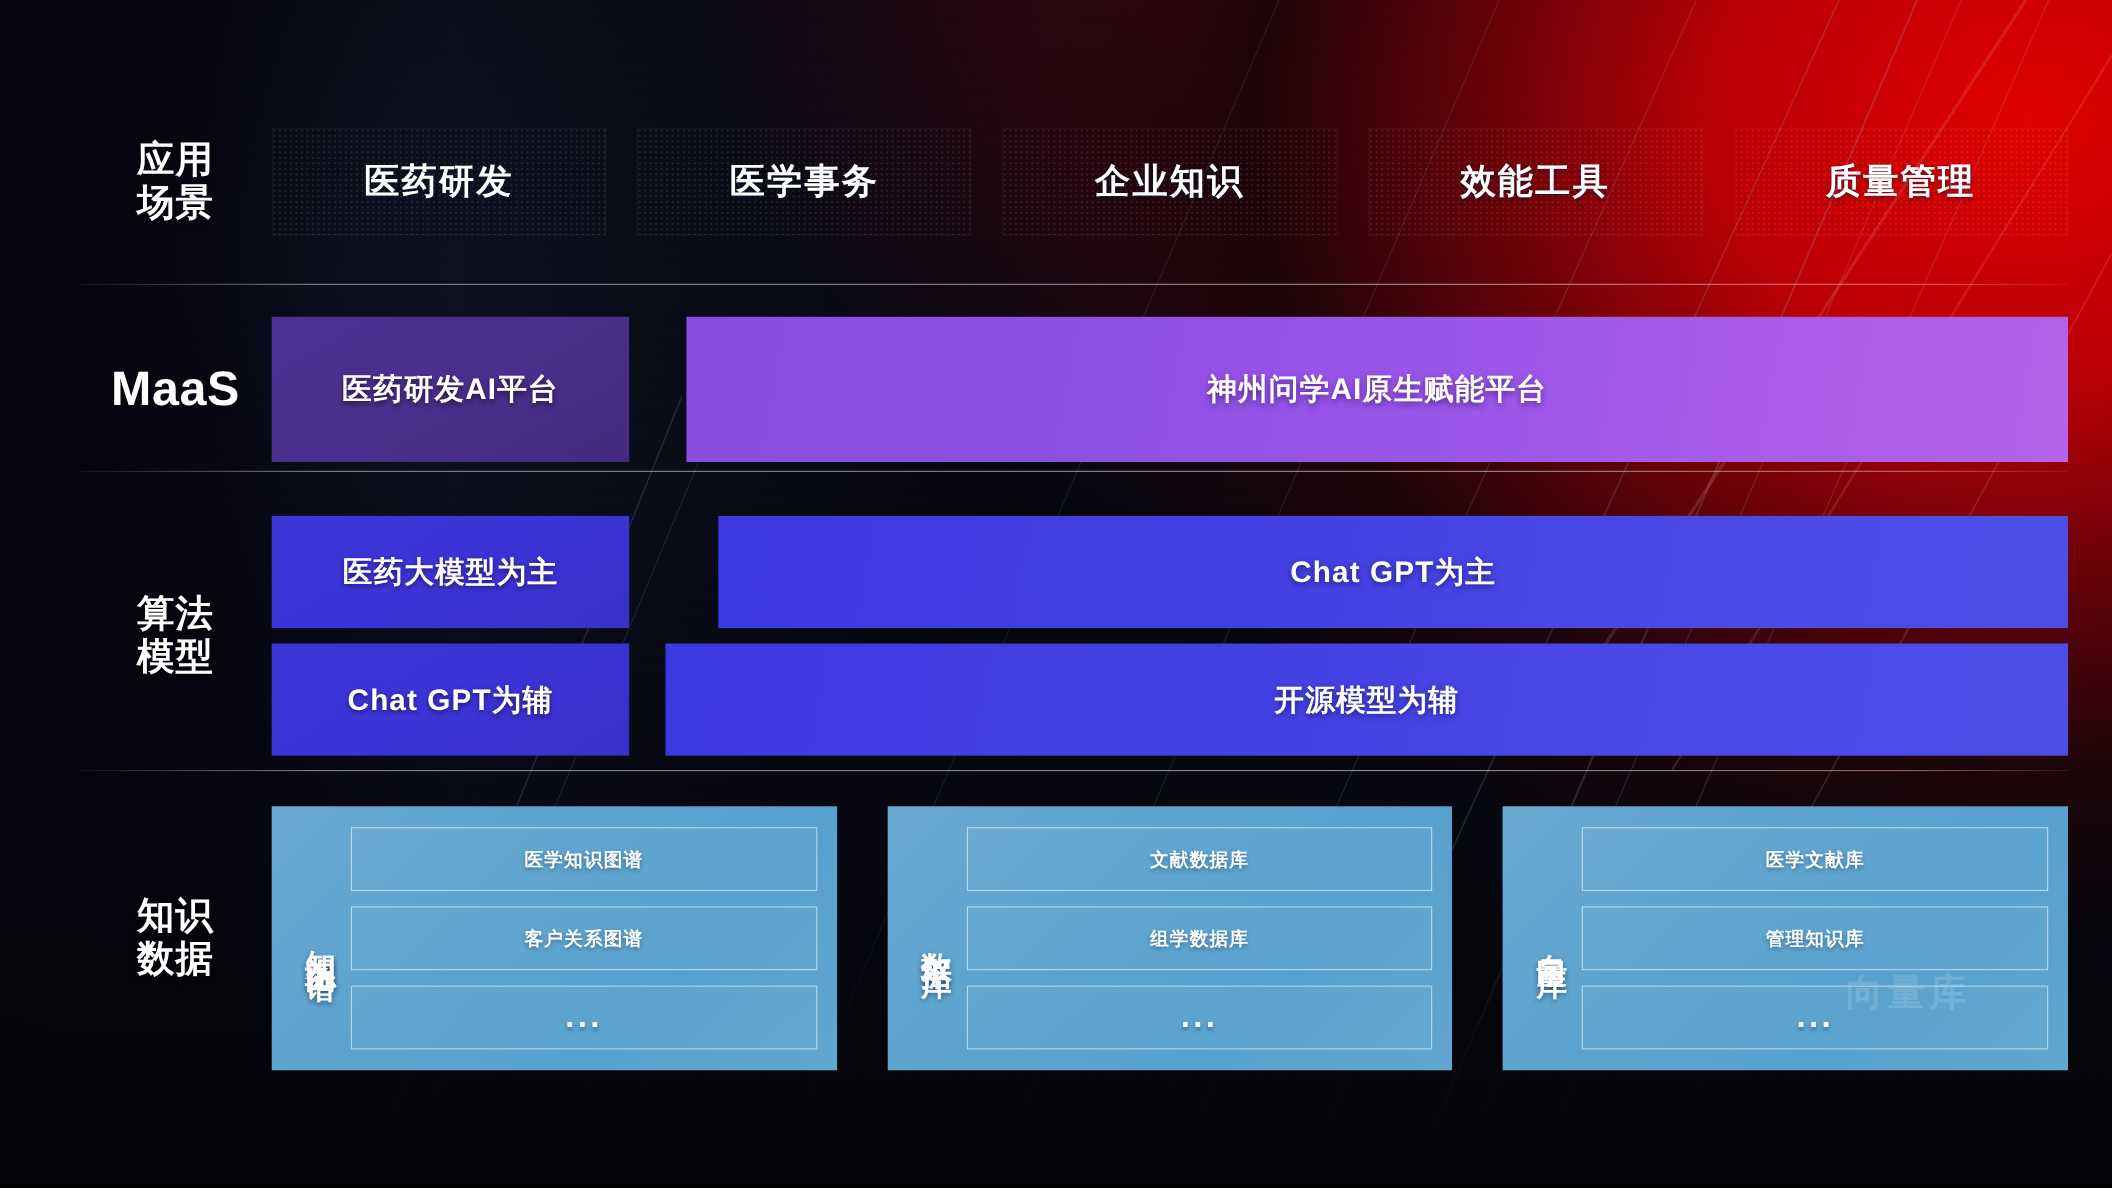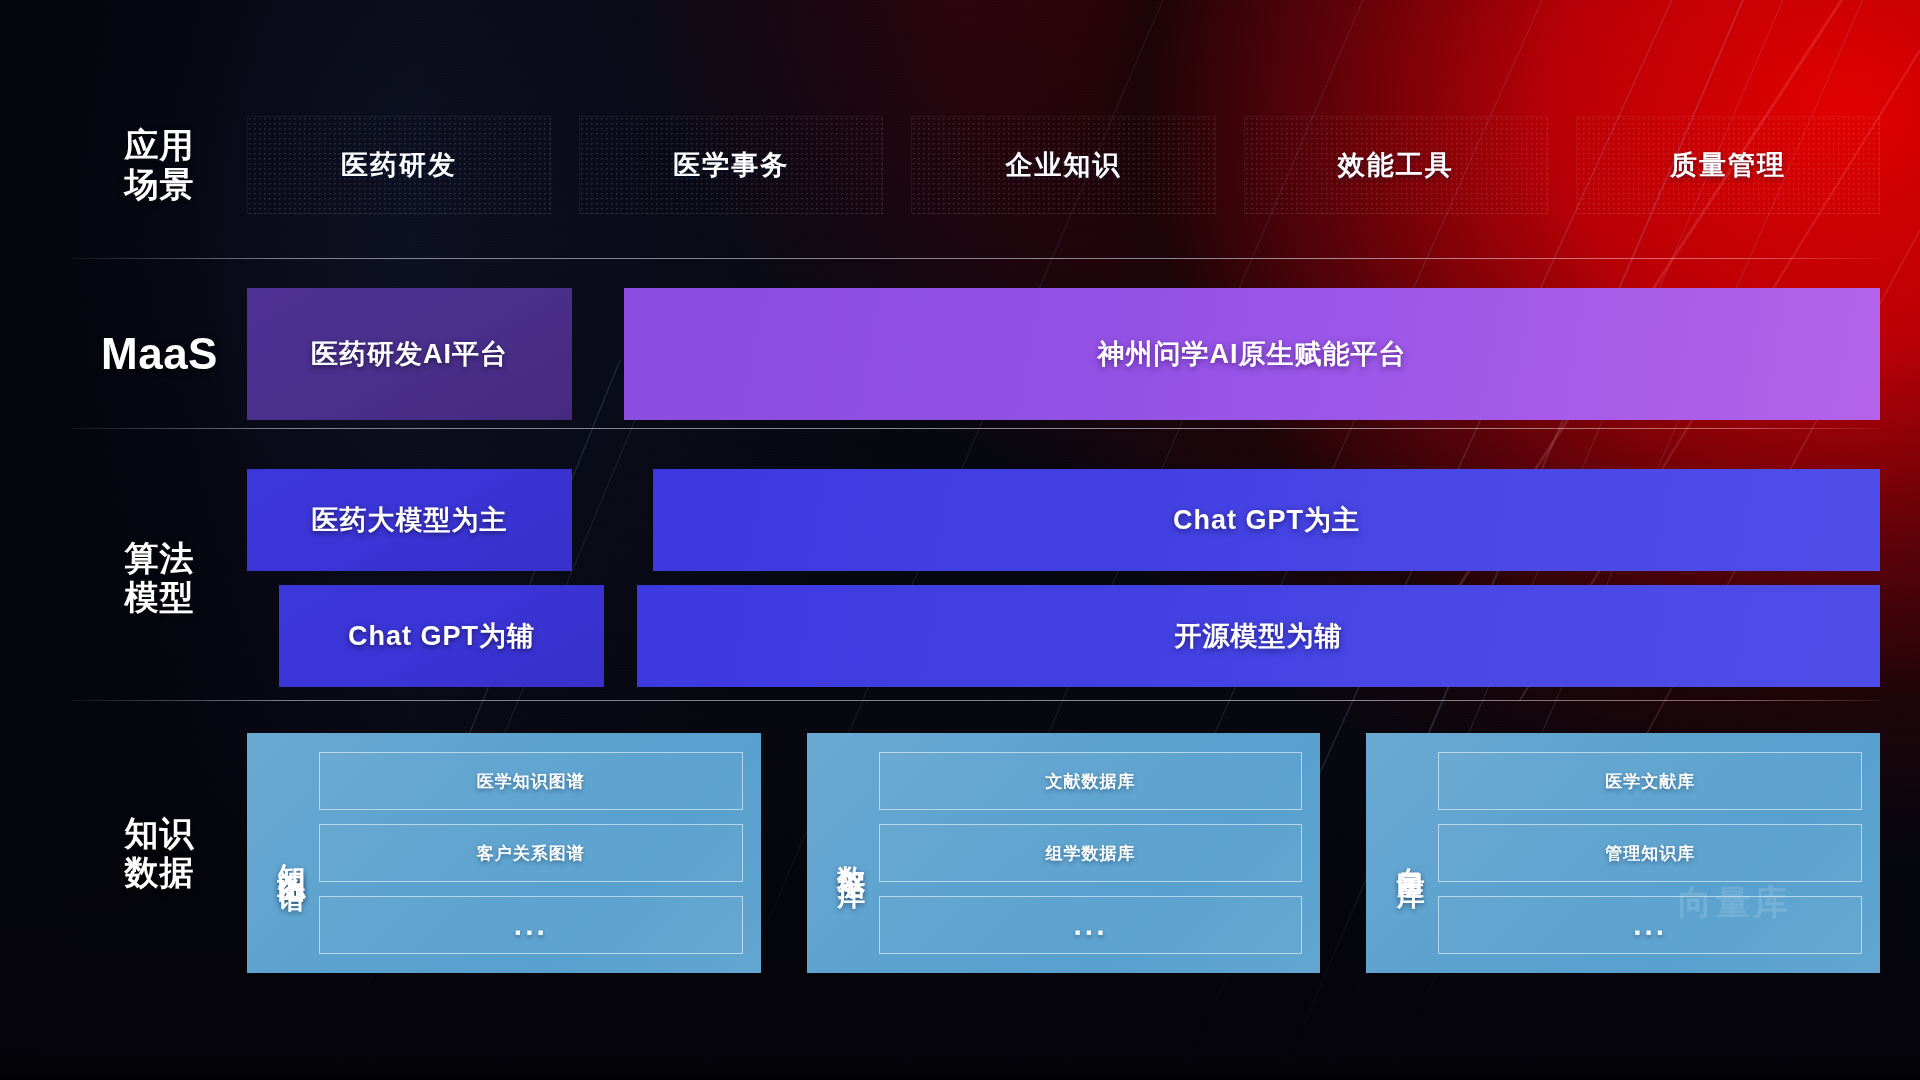--- a/index.html
+++ b/index.html
@@ -66,21 +66,21 @@
     left: 72px;
     right: 40px;
     background: linear-gradient(to right, rgba(255,255,255,0.05) 0%, rgba(225,225,240,0.55) 12%, rgba(225,225,240,0.6) 70%, rgba(255,190,190,0.5) 92%, rgba(255,120,120,0.1) 100%);
   }
 
   
   .sc-box {
     height: 98px;
     background: linear-gradient(145deg, #1f86cf 0%, #2a83c9 45%, #3178bd 100%);
     display: flex; align-items: center; justify-content: center;
-    color: #fff; font-size: 27px; font-weight: bold;
+    color: #fff; font-size: 32px; font-weight: bold;
     letter-spacing: 2px;
     text-shadow: 0 2px 5px rgba(0,20,50,.55);
     box-shadow: inset 0 0 0 1px rgba(255,255,255,.06);
   }
   .dotted {
     background-image: radial-gradient(rgba(255,255,255,.10) 1px, transparent 1px);
     background-size: 5px 5px;
   }
 
   
@@ -245,21 +245,21 @@
 模型</div>
     <div class="row-body" style="flex-direction:column; gap:14px;">
       <div style="display:flex;gap:48px;">
         <div class="algo-left dotted">
           <span>医药大模型为主</span>
         </div>
         <div class="algo-right dotted">
           <span>Chat GPT为主</span>
         </div>
       </div>
-      <div style="display:flex;margin-left:32px;">
+      <div style="display:flex;">
         <div class="algo-left dotted">
           <span>Chat GPT为辅</span>
         </div>
         <div class="algo-right dotted">
           <span>开源模型为辅</span>
         </div>
       </div>
     </div>
   </div>
 

